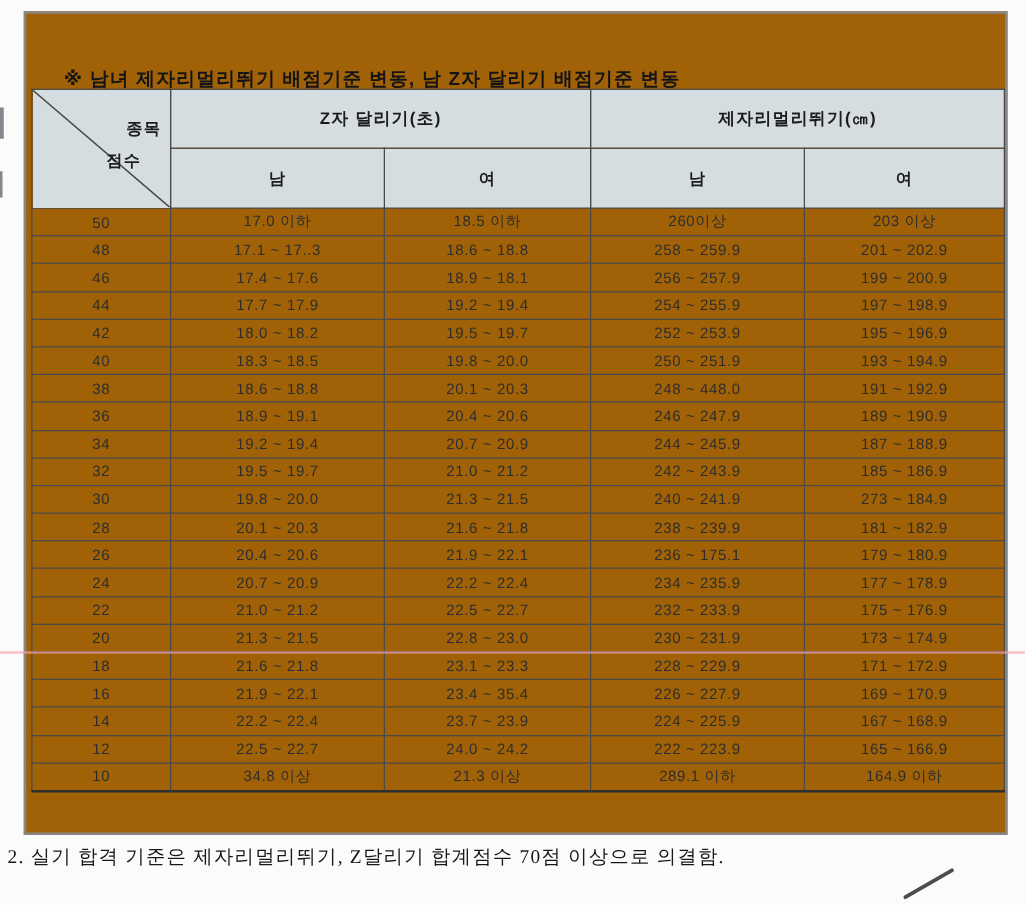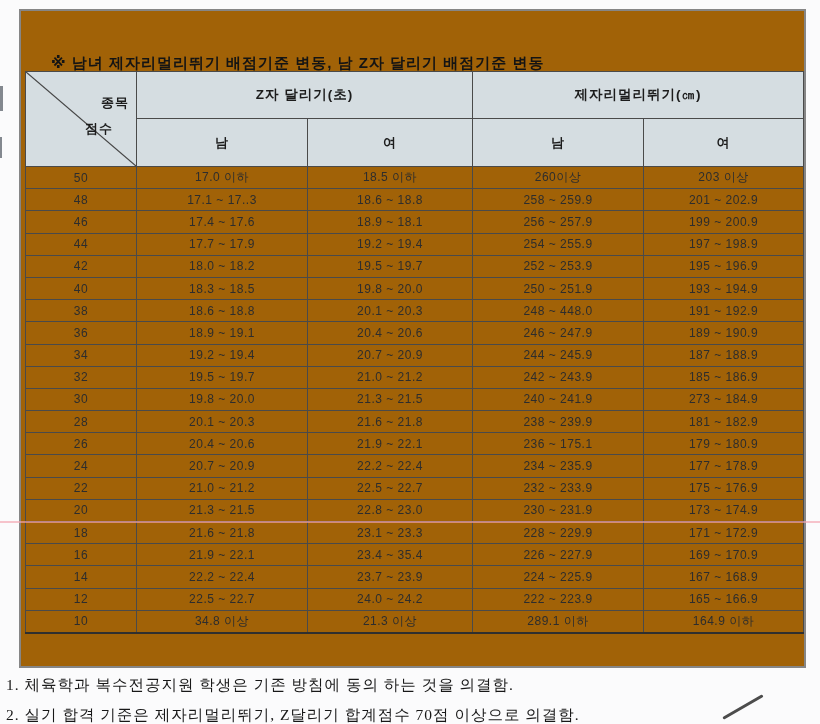--- a/index.html
+++ b/index.html
@@ -244,17 +244,16 @@
         <td>164.9 이하</td>
       </tr>
     </tbody>
 </table>
 
 <div class="pink-line"></div>
 <div class="edge-mark m1"></div>
 <div class="edge-mark m2"></div>
 
 <div class="notes">
-  <p class="note-line">1. 체육학과 복수전공지원 학생은 기존 방침에 동의 하는 것을 의결함.</p>
   <p class="note-line">2. 실기 합격 기준은 제자리멀리뛰기, Z달리기 합계점수 70점 이상으로 의결함.</p>
 </div>
 
 <div class="pen-mark"></div>
 
 </body></html>

